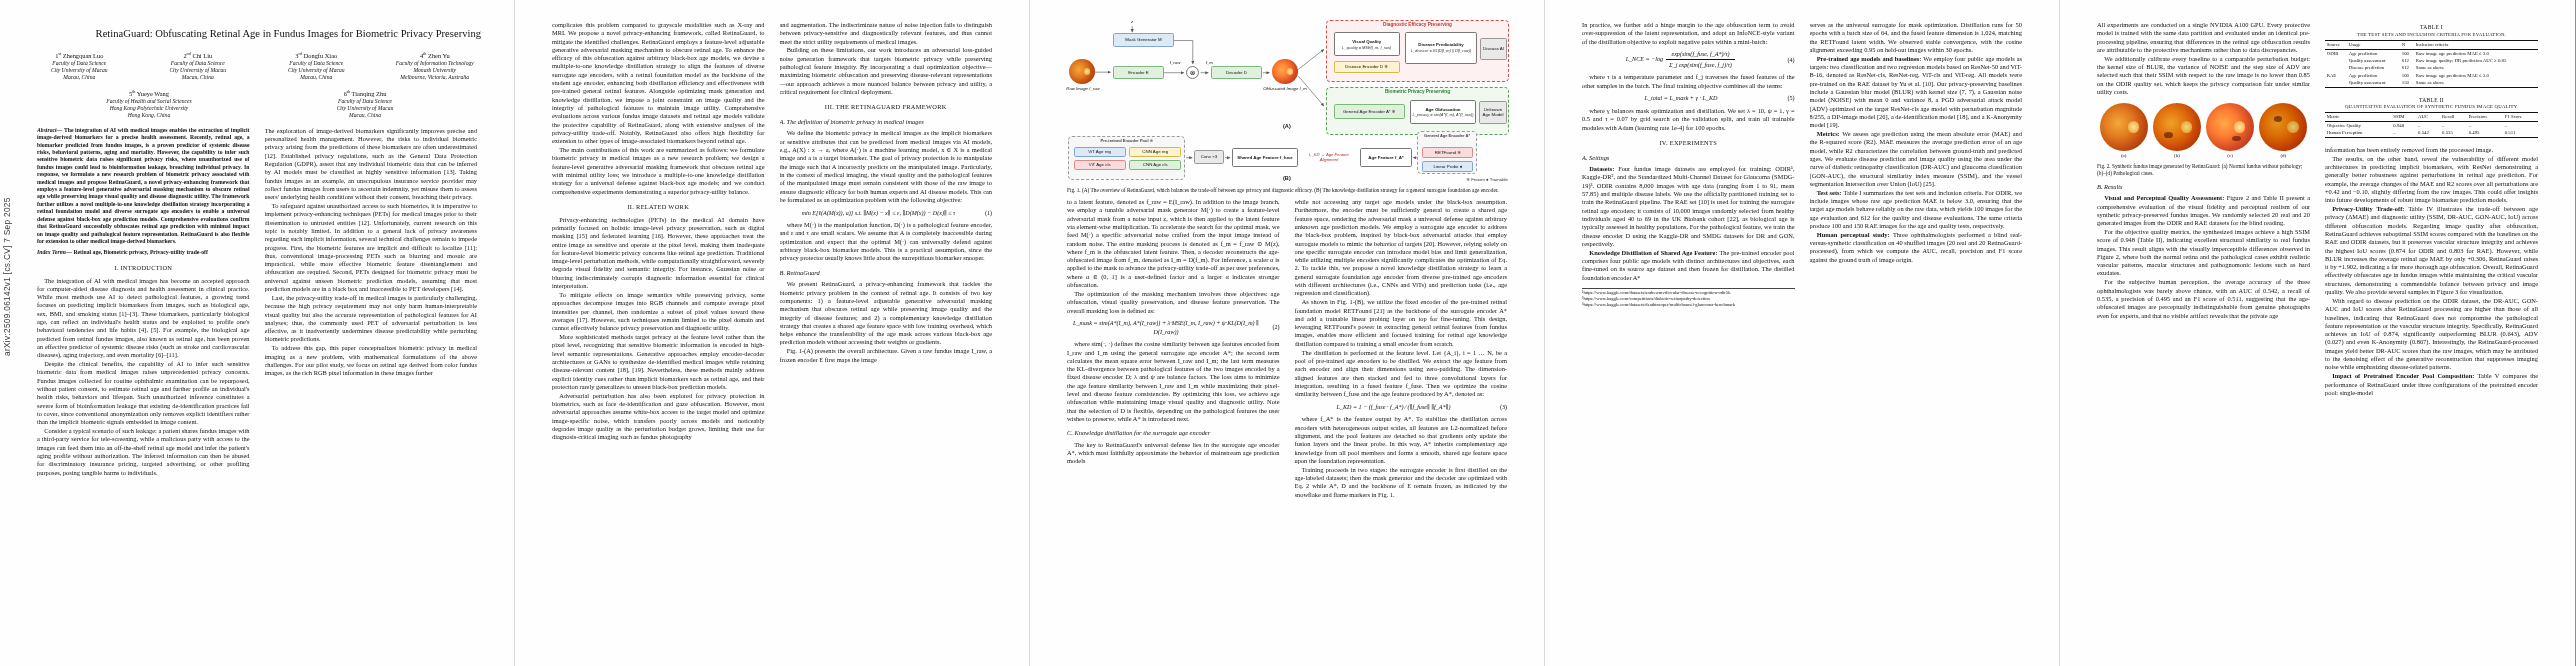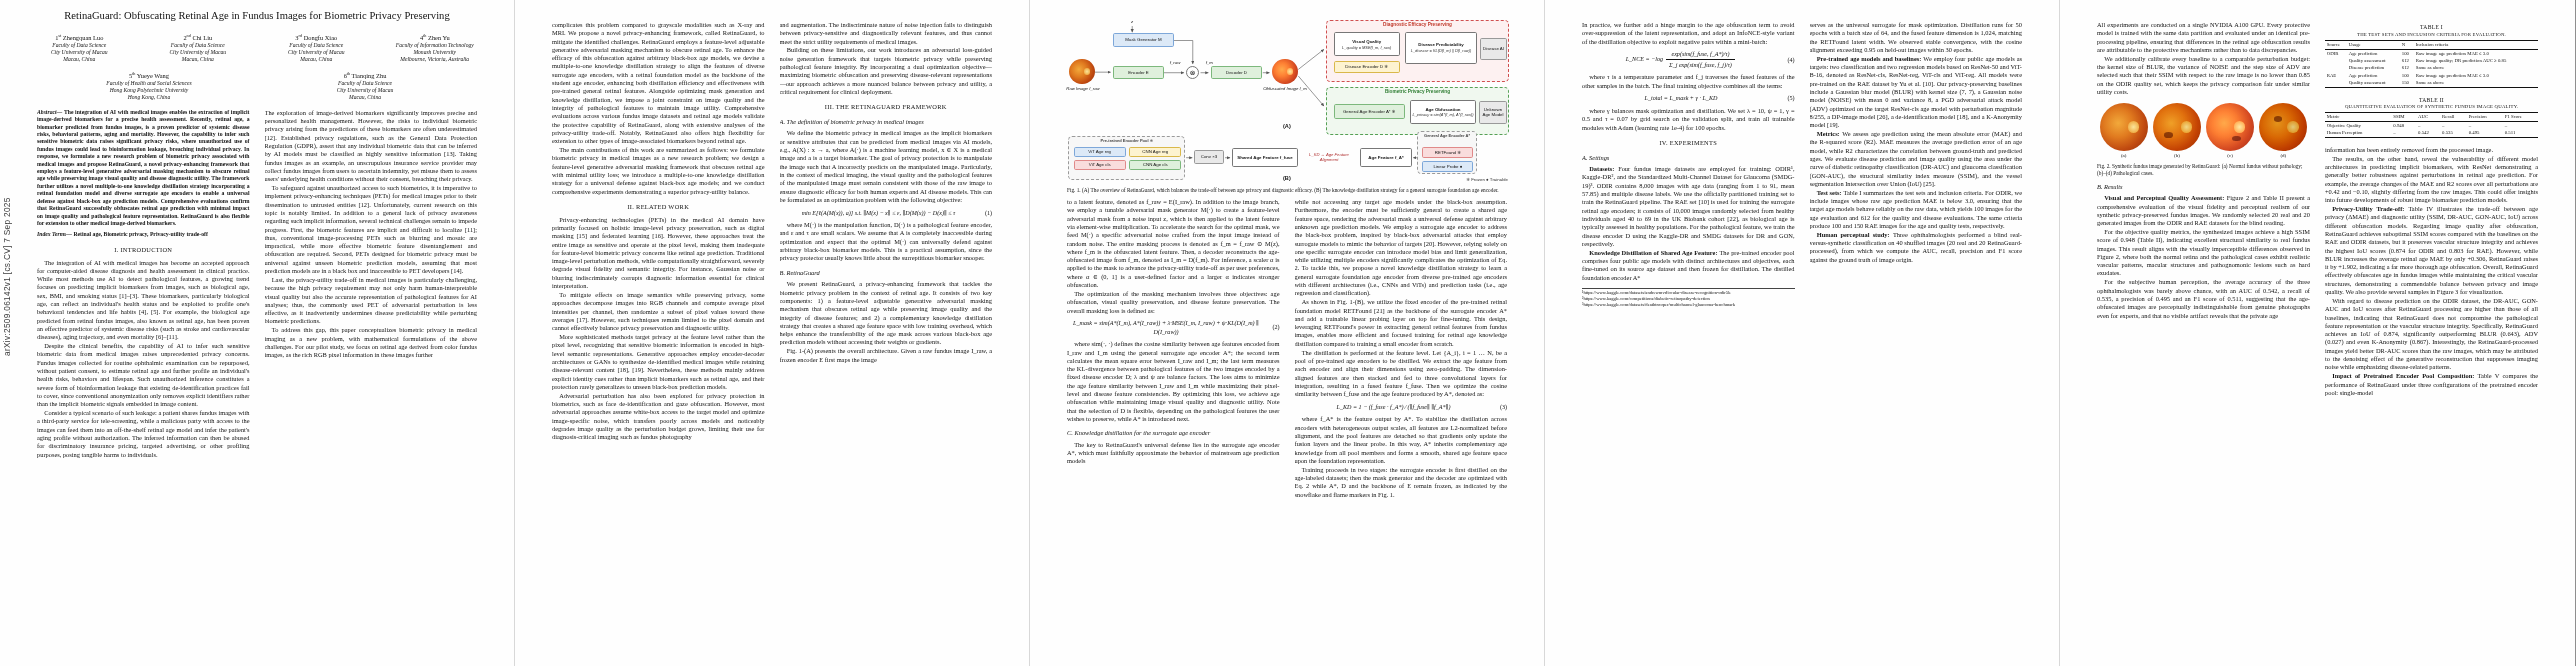--- a/index.html
+++ b/index.html
@@ -6,21 +6,21 @@
   html,body { margin:0; padding:0; }
   body { width:2576px; height:667px; background:#8f8f8f; font-family:"Liberation Serif","DejaVu Serif",serif; color:#121212; }
   #pages { display:flex; width:2576px; height:667px; }
   .page { position:relative; width:515px; height:667px; background:#fefefe; overflow:hidden; border-right:0.6px solid #d8d8d8; }
   .page:last-child { border-right:none; }
 
   
   .arxiv { position:absolute; left:2.2px; top:67px; width:12.2px; height:289px; writing-mode:vertical-rl; transform:rotate(180deg); font-family:"Liberation Sans","DejaVu Sans",sans-serif; font-size:8.3px; color:#3b3b3b; letter-spacing:0.3px; }
 
   
-  .title { margin:10px 33px 10px; text-align:center; font-size:10.6px; font-weight:normal; line-height:12.8px; }
+  .title { margin:28px 33px 10px; text-align:right; font-size:10.6px; font-weight:normal; line-height:12.8px; }
   .authors-row { display:flex; justify-content:center; padding:0 20px; margin-bottom:7.8px; }
   .authors-row.second { gap:94px; }
   .author { flex:1; max-width:122px; text-align:center; }
   .a-name { font-size:6.4px; margin-bottom:1.1px; }
   .a-name sup { font-size:4.2px; }
   .a-aff { font-style:italic; font-size:5.6px; line-height:7px; }
 
   
   .cols { display:flex; gap:15px; padding:0 37px; }
   .col { width:213px; overflow:hidden; font-size:6.4px; line-height:8.3px; text-align:justify; }

